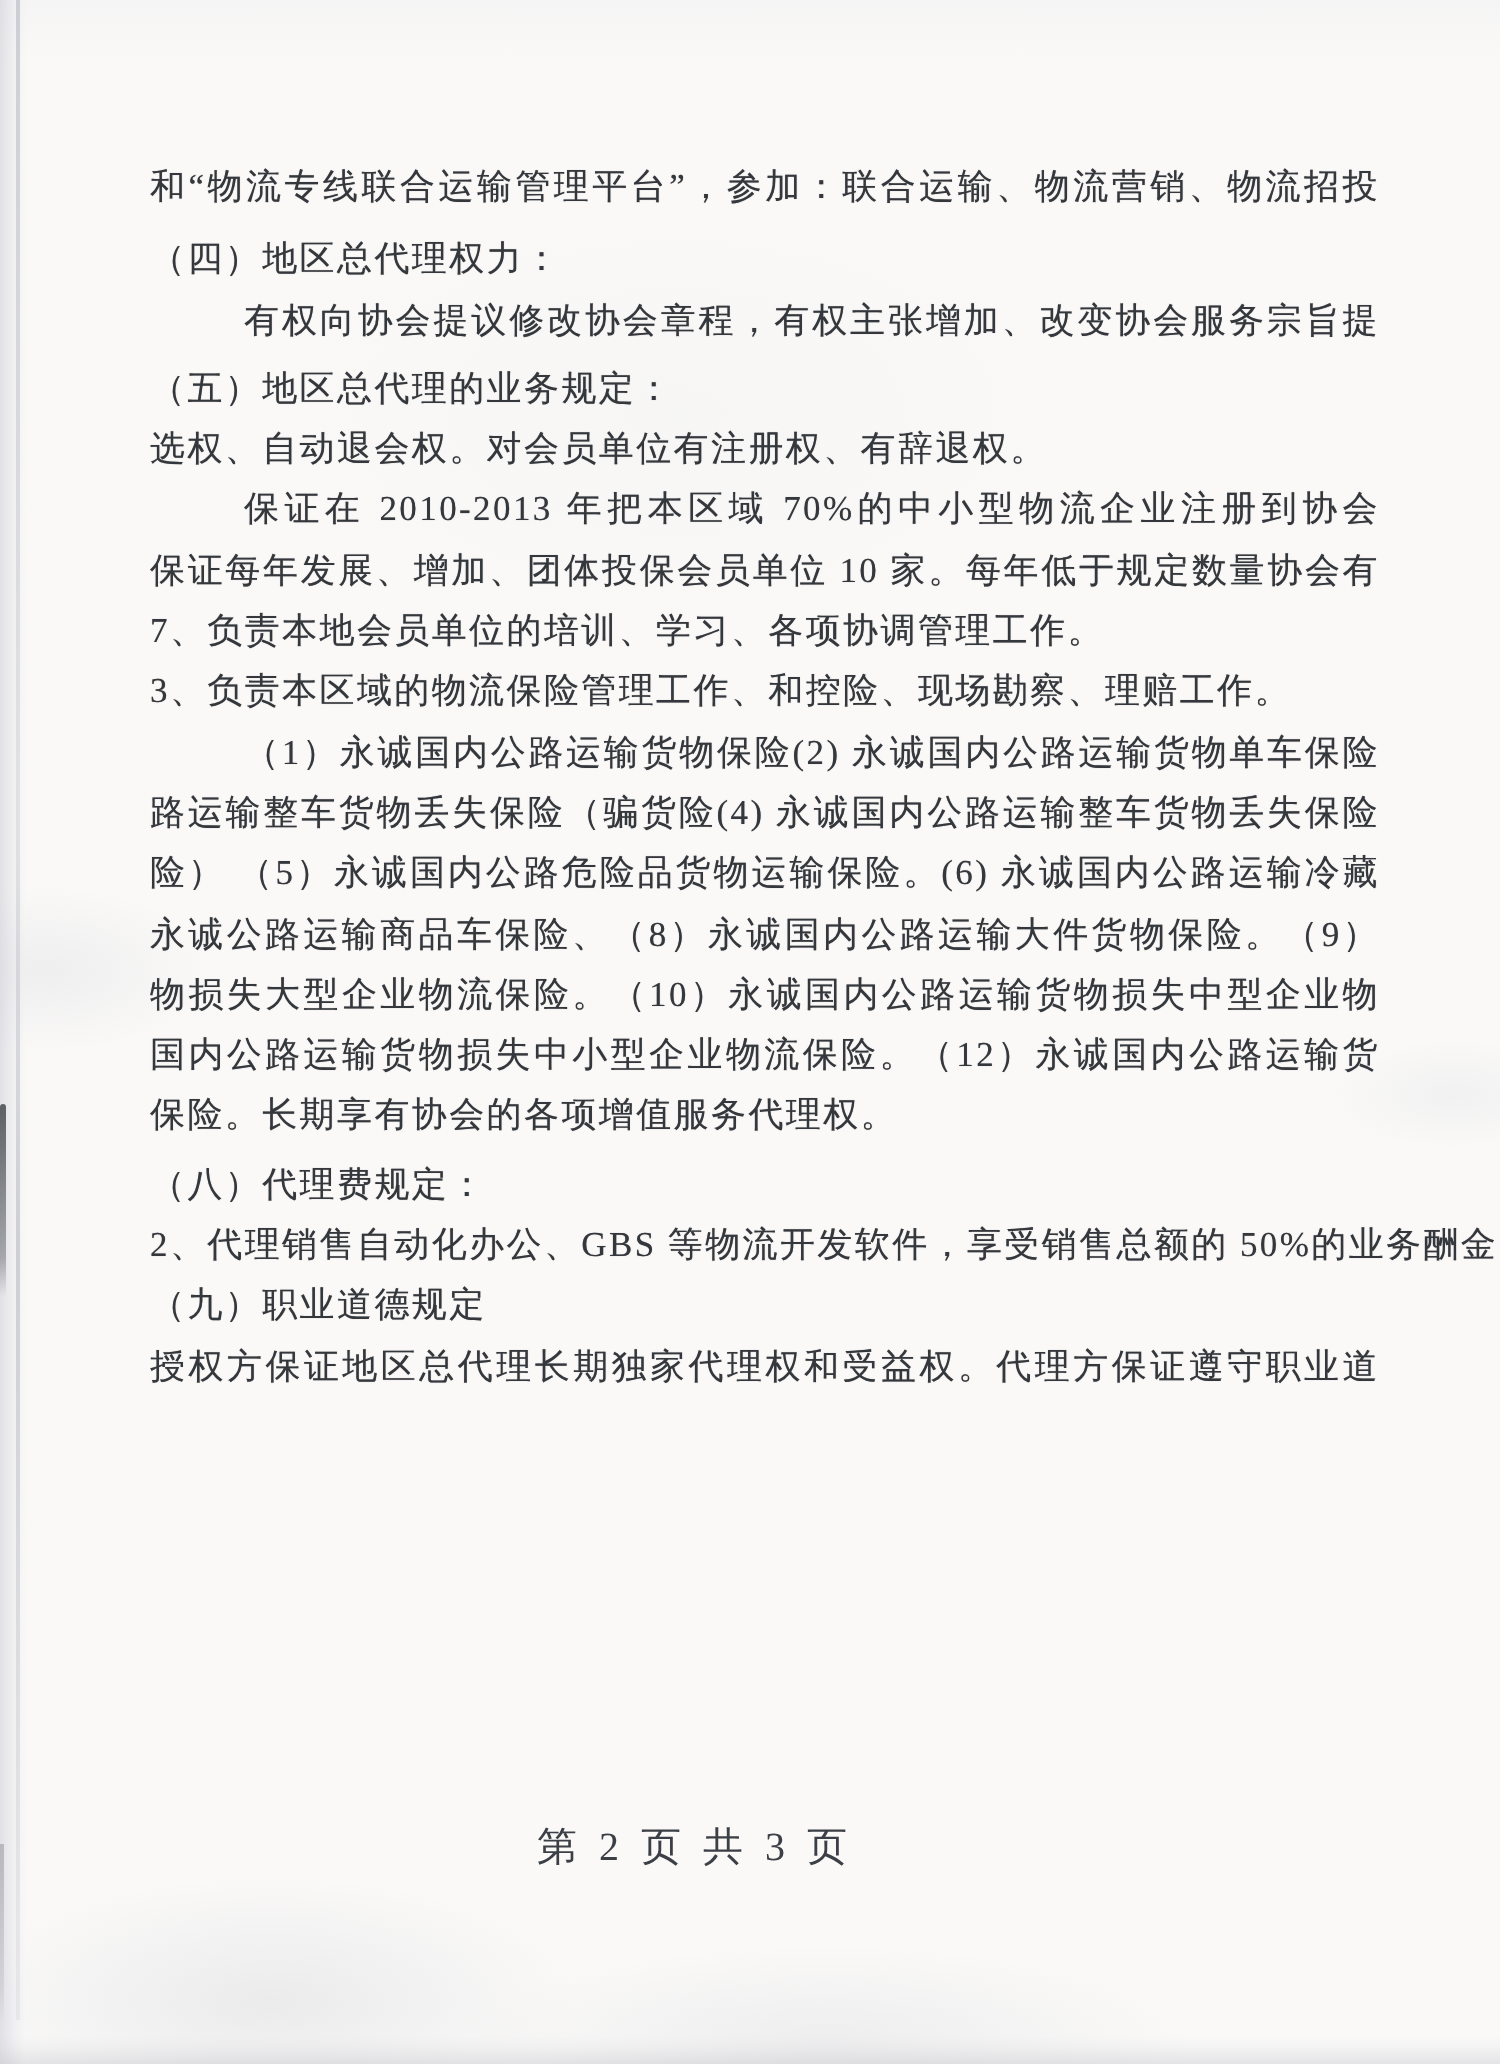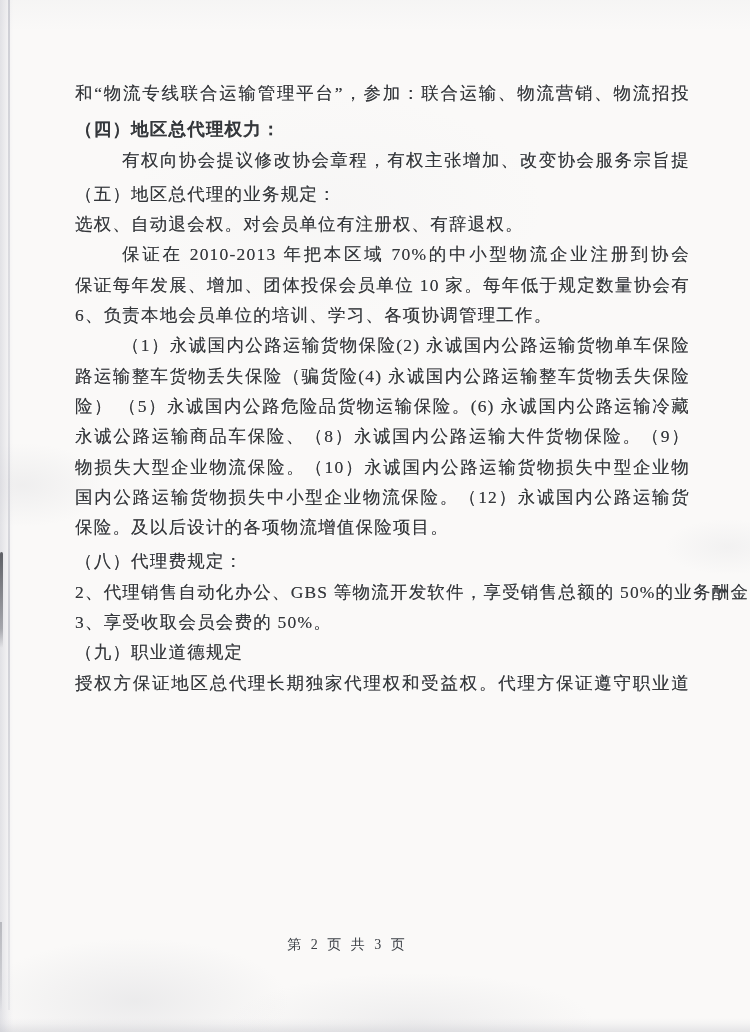--- a/index.html
+++ b/index.html
@@ -86,30 +86,30 @@
   .line.justify {
     white-space: normal;
     text-align: justify;
     text-align-last: justify;
     height: 30.3px;
     overflow: hidden;
   }
   .line.ind {
     text-indent: 47px;
   }
-  .line.gap6 { margin-top: 6px; font-weight: bold; }
+  .line.gap6 { margin-top: 6px; }
   .line.gap4 { margin-top: 4px; }
   .footer {
     position: absolute;
     left: 75px;
     right: 60px;
-    top: 936px;
+    top: 910px;
     padding-right: 70px;
     text-align: center;
-    font-size: 14px;
+    font-size: 20px;
     letter-spacing: 3px;
     color: #3c4046;
     font-family: "Liberation Serif", "DejaVu Serif", serif;
   }
 </style>
 </head>
 <body>
 
 <div class="scan">
   <div class="edge-left"></div>
@@ -119,29 +119,29 @@
   <div class="smudge-bottom"></div>
 
   <div class="content">
       <div class="line justify">和“物流专线联合运输管理平台”，参加：联合运输、物流营销、物流招投标、物流办公自动</div>
       <div class="line gap6">（四）地区总代理权力：</div>
       <div class="line justify ind">有权向协会提议修改协会章程，有权主张增加、改变协会服务宗旨提议、有选举权、当</div>
       <div class="line gap4">（五）地区总代理的业务规定：</div>
       <div class="line">选权、自动退会权。对会员单位有注册权、有辞退权。</div>
       <div class="line justify ind">保证在 2010-2013 年把本区域 70%的中小型物流企业注册到协会的“物流信息管理网”。</div>
       <div class="line justify">保证每年发展、增加、团体投保会员单位 10 家。每年低于规定数量协会有权调整代理权。</div>
-      <div class="line">6、负责本地会员单位的培训、学习、各项协调管理工作。</div>
+      <div class="line">7、负责本地会员单位的培训、学习、各项协调管理工作。</div>
+      <div class="line">3、负责本区域的物流保险管理工作、和控险、现场勘察、理赔工作。</div>
       <div class="line justify ind">（1）永诚国内公路运输货物保险(2) 永诚国内公路运输货物单车保险（3）永诚国内公</div>
       <div class="line justify">路运输整车货物丢失保险（骗货险(4) 永诚国内公路运输整车货物丢失保险单车保险（骗货</div>
       <div class="line justify">险） （5）永诚国内公路危险品货物运输保险。(6) 永诚国内公路运输冷藏车货物保险（7）</div>
       <div class="line justify">永诚公路运输商品车保险、（8）永诚国内公路运输大件货物保险。（9）永诚国内公路运输货</div>
       <div class="line justify">物损失大型企业物流保险。（10）永诚国内公路运输货物损失中型企业物流保险。（11）永诚</div>
       <div class="line justify">国内公路运输货物损失中小型企业物流保险。（12）永诚国内公路运输货物损失小型企业物流</div>
-      <div class="line">保险。及以后设计的各项物流增值保险项目。</div>
+      <div class="line">保险。长期享有协会的各项增值服务代理权。</div>
       <div class="line gap4">（八）代理费规定：</div>
       <div class="line">2、代理销售自动化办公、GBS 等物流开发软件，享受销售总额的 50%的业务酬金。</div>
-      <div class="line">3、享受收取会员会费的 50%。</div>
       <div class="line">（九）职业道德规定</div>
       <div class="line justify">授权方保证地区总代理长期独家代理权和受益权。代理方保证遵守职业道德，不能和其它保</div>
     </div>
 
   <div class="footer">第 2 页 共 3 页</div>
 </div>
 
 </body></html>

